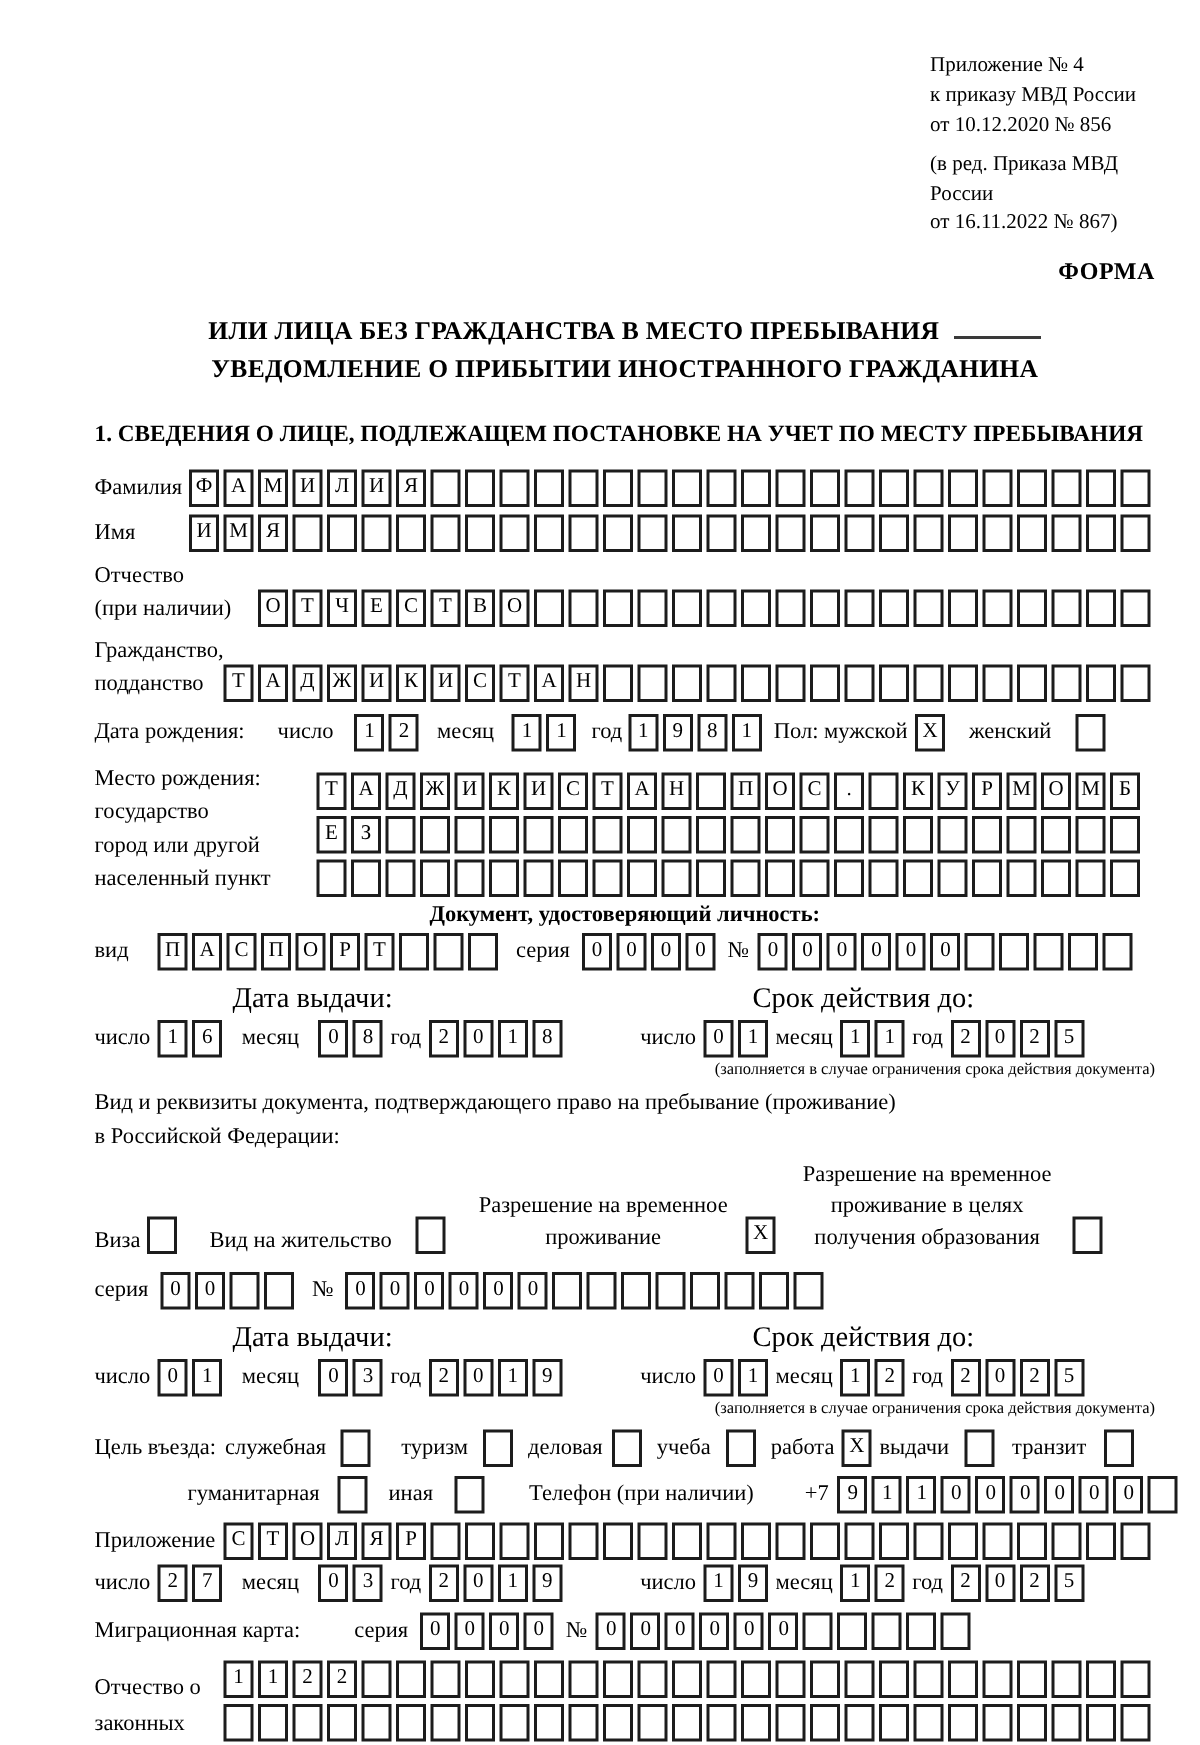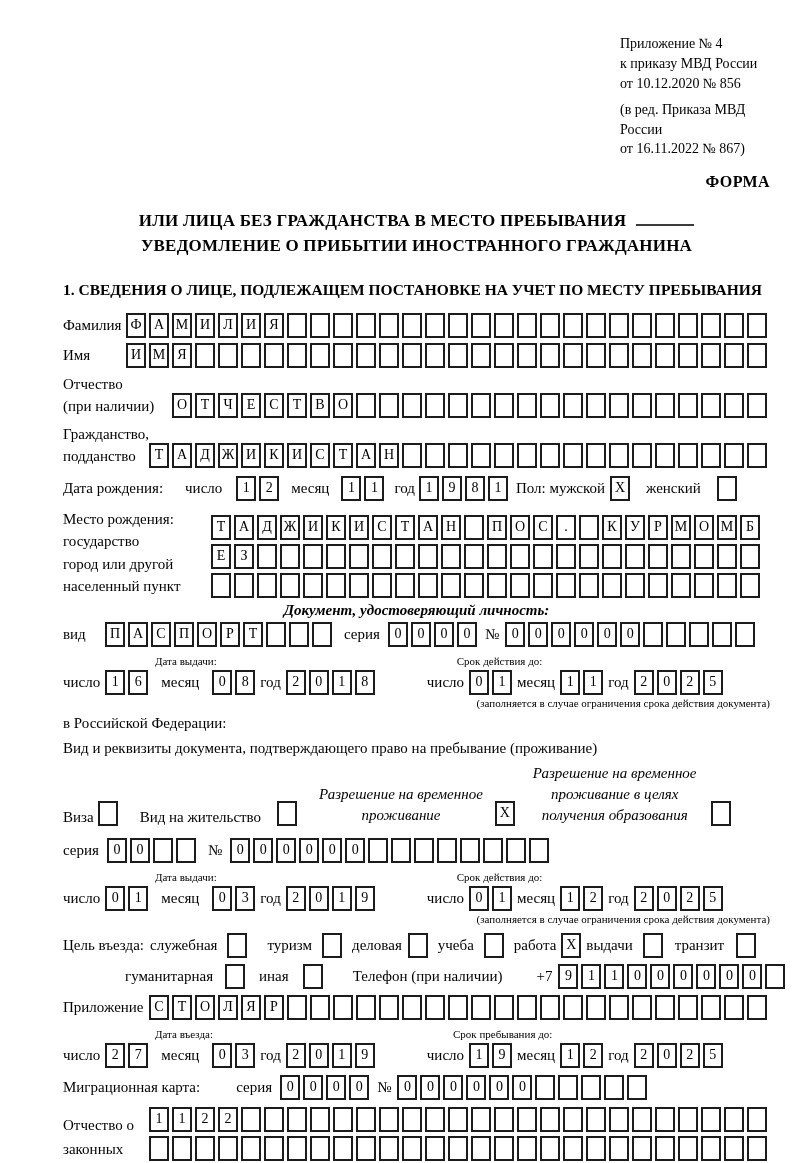--- a/index.html
+++ b/index.html
@@ -14,24 +14,24 @@
   .sec{font-weight:bold;font-size:15.5px;margin-top:22px;}
   .row{display:flex;align-items:center;margin-top:5px;}
   .row.start{align-items:flex-end;}
   .lbl{font-size:15px;flex:none;white-space:nowrap;}
   .lblcol{font-size:15px;flex:none;line-height:1.5;}
   .cells{display:inline-flex;gap:3px;flex:none;}
   .cell{width:20px;height:25px;box-sizing:border-box;border:2px solid #1c1c1c;background:#fff;
         display:inline-flex;align-items:center;justify-content:center;font-size:14px;flex:none;}
   .stack{display:flex;flex-direction:column;gap:4px;}
   .note{font-size:11px;}
-  .center{text-align:center;font-style:italic;}
+  .center{text-align:center;}
   .bold{font-weight:bold;}
   .dategroup{display:flex;align-items:center;gap:5px;flex:none;}
-  .twohead{display:flex;font-size:11px;margin-top:8px;}
+  .twohead{display:flex;font-size:19px;margin-top:8px;}
   .w63{width:63px;} .w86{width:86px;} .w109{width:109px;} .w148{width:148px;} .w42{width:42px;}
 </style>
 </head>
 <body>
 
 <div class="page">
   <div class="content">
 
     <div class="hdr">
       <div>Приложение № 4</div>
@@ -387,22 +387,22 @@
         <span class="cells">
             <span class="cell">2</span>
             <span class="cell">0</span>
             <span class="cell">2</span>
             <span class="cell">5</span>
           </span>
       </span>
     </div>
     <div class="note" style="text-align:right;margin-top:2px">(заполняется в случае ограничения срока действия документа)</div>
 
+    <div class="lbl" style="margin-top:8px">Вид и реквизиты документа, подтверждающего право на пребывание (проживание)</div>
     <div class="lbl" style="margin-top:6px">в Российской Федерации:</div>
-    <div class="lbl" style="margin-top:8px">Вид и реквизиты документа, подтверждающего право на пребывание (проживание)</div>
 
     <div class="row start" style="margin-top:6px">
       <span class="lbl">Виза</span>
       <span class="cells" style="margin-left:4px">
           <span class="cell"></span>
         </span>
       <span class="lbl" style="margin-left:22px">Вид на жительство</span>
       <span class="cells" style="margin-left:16px">
           <span class="cell"></span>
         </span>
@@ -579,24 +579,20 @@
           <span class="cell"></span>
           <span class="cell"></span>
           <span class="cell"></span>
           <span class="cell"></span>
           <span class="cell"></span>
           <span class="cell"></span>
           <span class="cell"></span>
         </span>
     </div>
 
-    <div class="twohead">
-      <span style="margin-left:92px">Дата въезда:</span>
-      <span style="margin-left:240px">Срок пребывания до:</span>
-    </div>
     <div class="row" style="margin-top:3px">
       <span class="dategroup">
         <span class="lbl">число</span>
         <span class="cells">
             <span class="cell">2</span>
             <span class="cell">7</span>
           </span>
         <span class="lbl" style="margin-left:8px">месяц</span>
         <span class="cells" style="margin-left:8px">
             <span class="cell">0</span>

